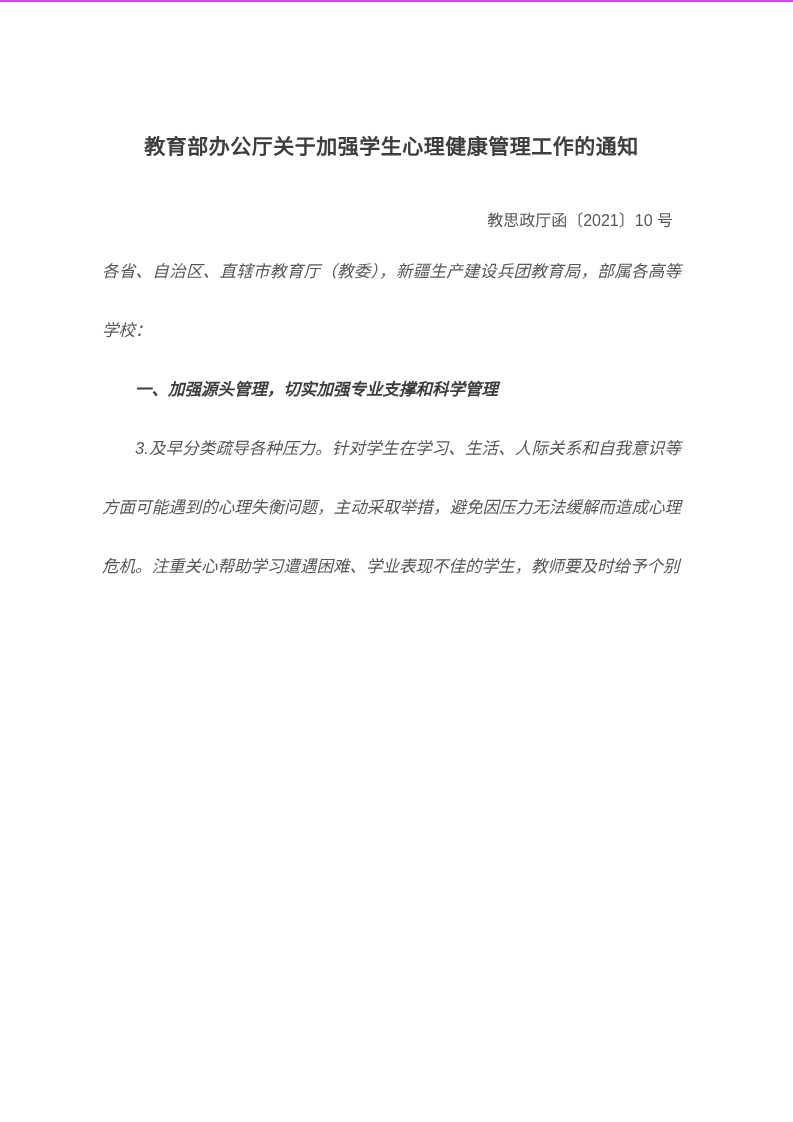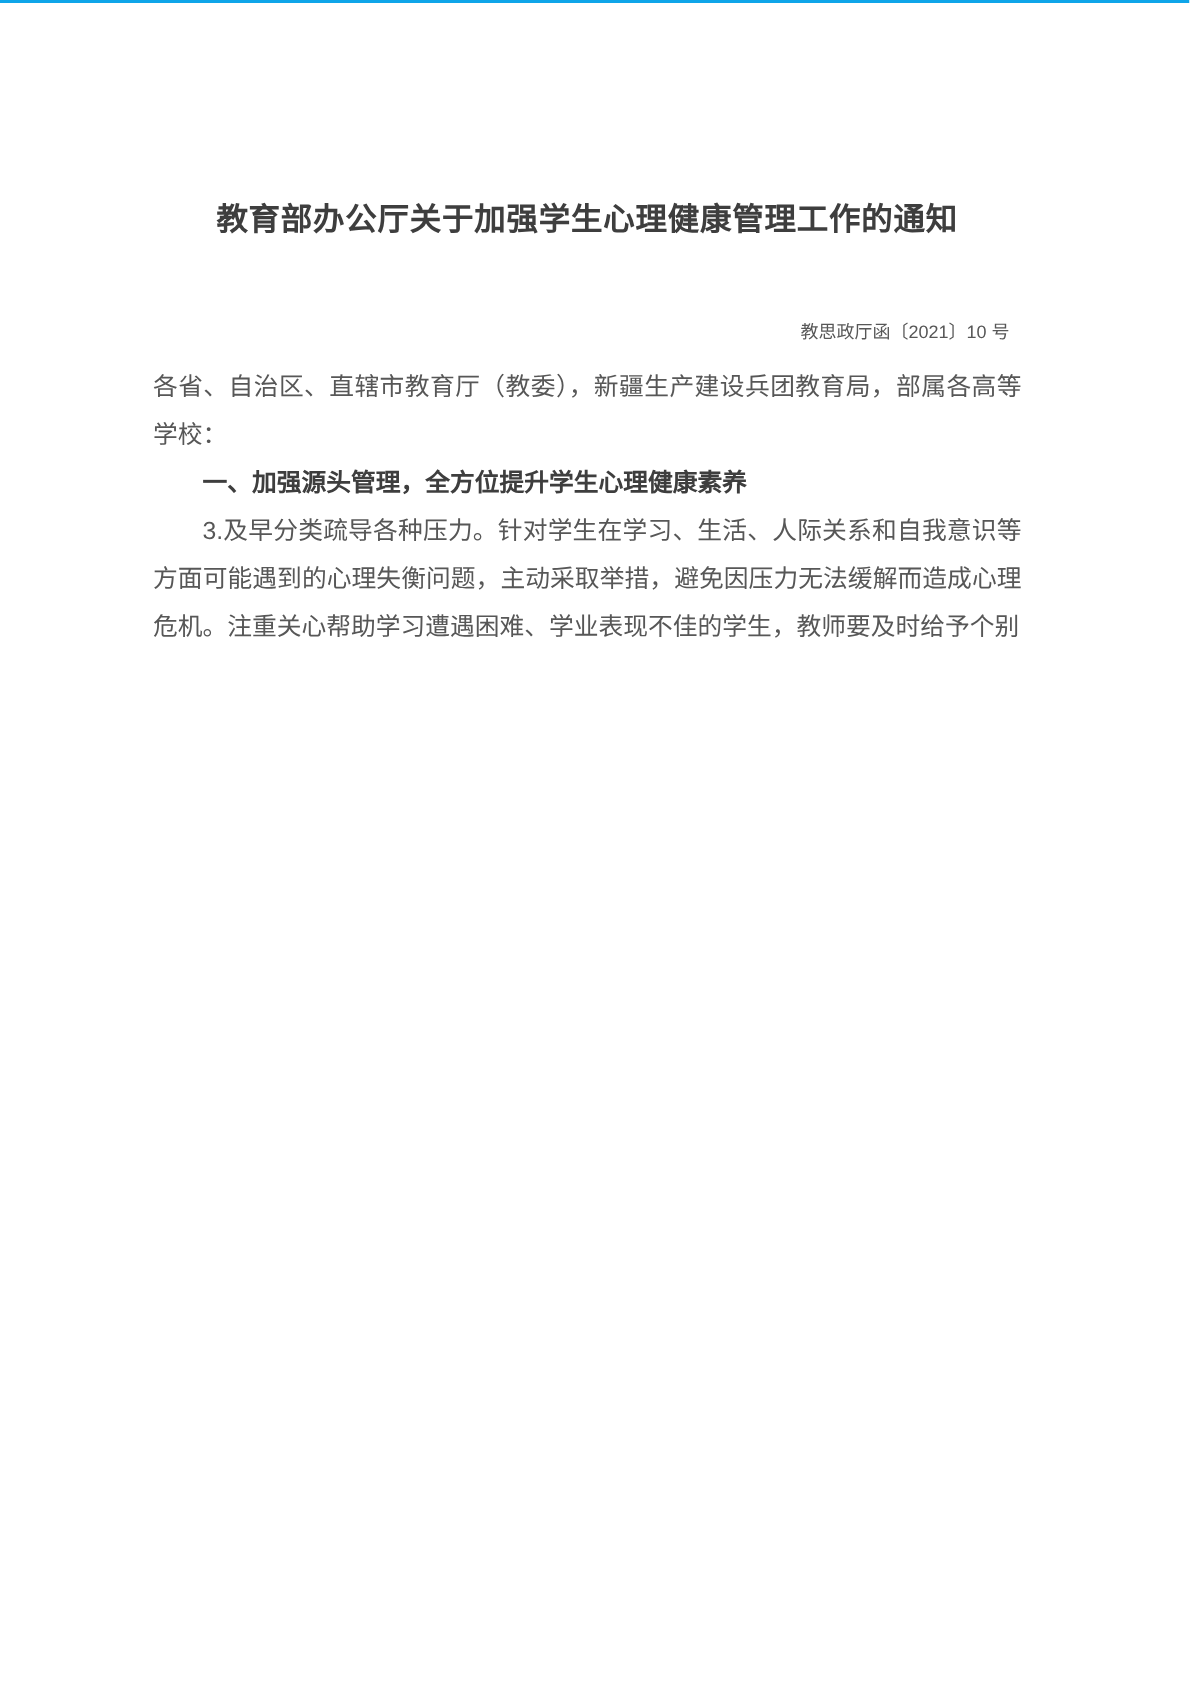--- a/index.html
+++ b/index.html
@@ -6,51 +6,52 @@
     margin: 0;
     padding: 0;
     background: #ffffff;
   }
   .page {
     position: relative;
     width: 793px;
     height: 1122px;
     box-sizing: border-box;
     background: #ffffff;
-    border-top: 2px solid #0ea5e9;
+    border-top: 2px solid #d946ef;
     padding: 130px 112px 0 102px;
     overflow: hidden;
     font-family: "Liberation Sans", "DejaVu Sans", sans-serif;
     color: #575757;
   }
   .doc-title {
     margin: 0;
     font-size: 21px;
     font-weight: bold;
     line-height: 30px;
     text-align: center;
     color: #3e3e3e;
     letter-spacing: 0.5px;
   }
   .doc-number {
     margin: 38px 0 0 0;
-    font-size: 12px;
+    font-size: 16px;
     line-height: 42px;
     text-align: right;
     color: #575757;
     padding-right: 8px;
   }
   .body-text p {
     margin: 0;
     font-size: 16.5px;
-    line-height: 32px;
+    line-height: 59px;
     text-align: justify;
     text-justify: inter-ideograph;
     color: #575757;
     word-break: break-all;
+    font-style: italic;
   }
   .body-text p.indent {
     text-indent: 2em;
   }
   .body-text p.section-heading {
     font-weight: bold;
     color: #3e3e3e;
   }
 </style>
 </head>
@@ -60,21 +61,21 @@
 
   <h1 class="doc-title">教育部办公厅关于加强学生心理健康管理工作的通知</h1>
 
   <div class="doc-number">教思政厅函〔2021〕10 号</div>
 
   <div class="body-text">
 
     <p>各省、自治区、直辖市教育厅（教委），新疆生产建设兵团教育局，部属各高等学校：</p>
 
 
-    <p class="indent section-heading">一、加强源头管理，全方位提升学生心理健康素养</p>
+    <p class="indent section-heading">一、加强源头管理，切实加强专业支撑和科学管理</p>
 
 
 
     <p class="indent">3.及早分类疏导各种压力。针对学生在学习、生活、人际关系和自我意识等方面可能遇到的心理失衡问题，主动采取举措，避免因压力无法缓解而造成心理危机。注重关心帮助学习遭遇困难、学业表现不佳的学生，教师要及时给予个别</p>
 
   </div>
 
 </div>
 
 </body></html>

